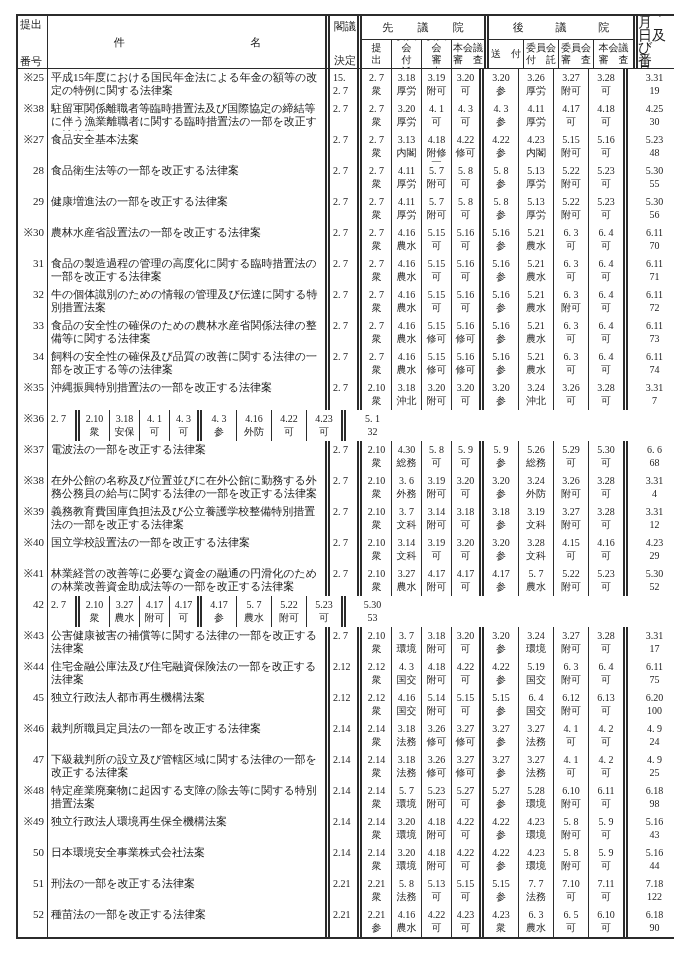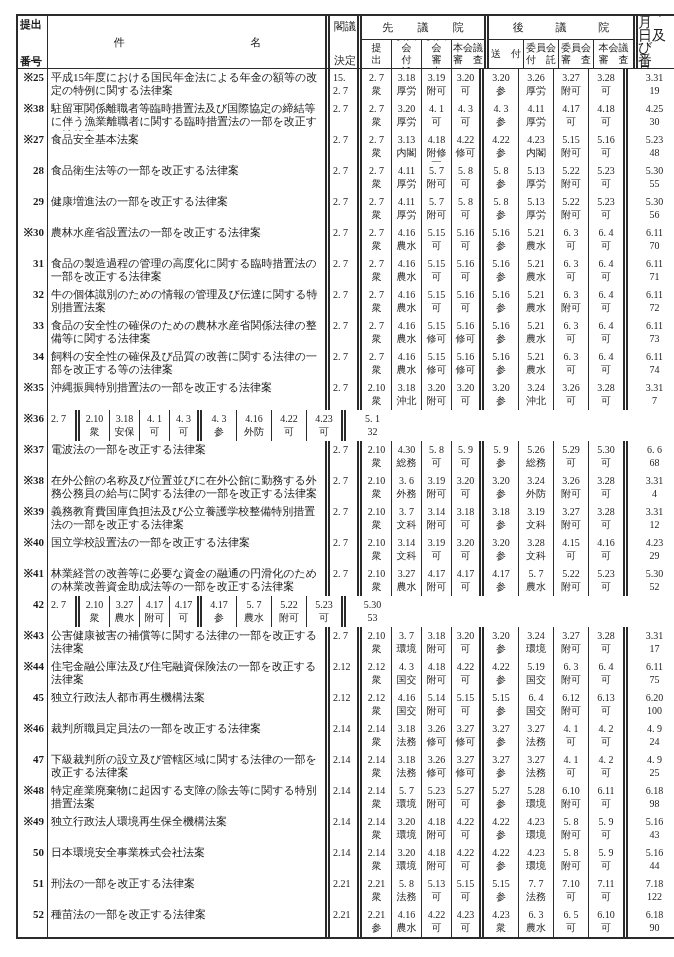--- a/index.html
+++ b/index.html
@@ -15,21 +15,21 @@
   .tbl{
     position:absolute;left:16px;top:14px;
     border:2px solid var(--bc);
     display:inline-block;
     background:#fff;
   }
   .thead{display:flex;border-bottom:1.5px solid var(--bc);height:52px;}
   .trow{display:flex;height:31px;overflow:hidden;}
   .cell{box-sizing:border-box;overflow:hidden;}
   
-  .c-num{width:30px;border-right:1px solid var(--bc);font-weight:bold;}
+  .c-num{width:30px;border-right:1px solid var(--bc);}
   .c-name{width:282px;border-right:5px double var(--bc);}
   .c-kakugi{width:32px;border-right:5px double var(--bc);gap:22px;}
   .c-f{width:30px;border-right:1px solid var(--bc);}
   .c-f-last{width:32px;border-right:5px double var(--bc);}
   .c-s{width:35px;border-right:1px solid var(--bc);}
   .c-s-last{width:39px;border-right:5px double var(--bc);}
   .c-prom{width:37px;border-right:none;padding-left:16px;}
   
   .hfull{height:52px;display:flex;flex-direction:column;justify-content:space-between;
          align-items:center;padding:4px 0 5px 0;font-size:11px;line-height:12px;}

